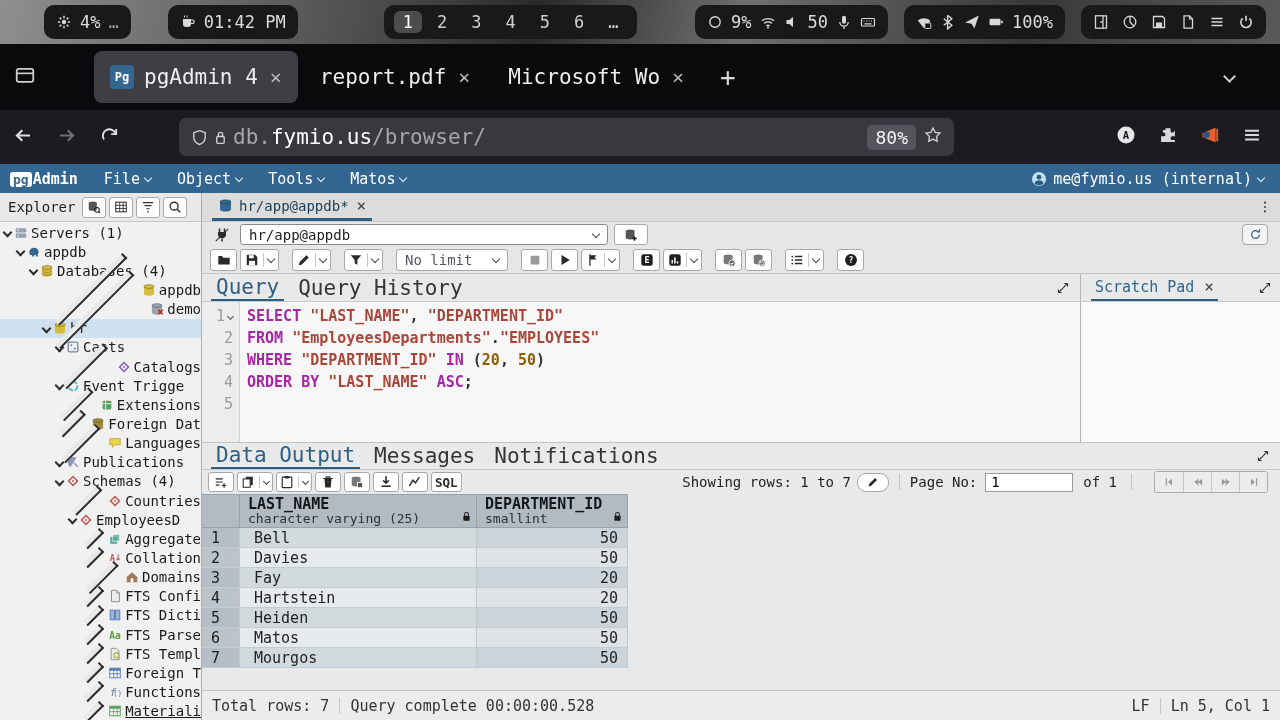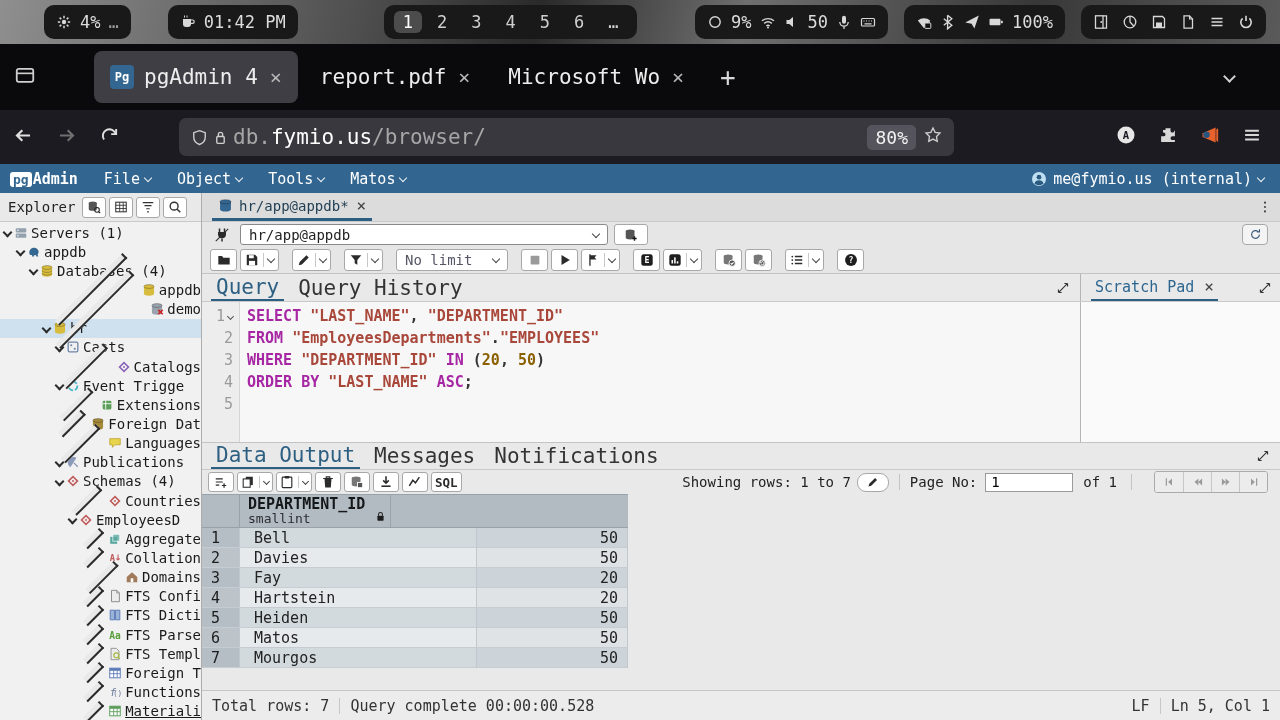--- a/index.html
+++ b/index.html
@@ -1065,20 +1065,30 @@
               </svg>
             </span>
           </span>
         </span>
     </div>
 
     <div class="gridwrap">
       <div class="grid">
         <div class="ghead">
             <div class="gh rnh"></div>
+            <div class="gh c0h">
+              <div class="ghn">LAST_NAME</div>
+              <div class="ght">character varying (25)</div>
+              <span class="ic glock">
+                <svg viewBox="0 0 16 16">
+                  <rect x="3.5" y="6.8" width="9" height="7.2" rx="1" fill="currentColor"></rect>
+                  <path d="M5.2 6.8V5a2.8 2.8 0 015.6 0v1.8" fill="none" stroke="currentColor" stroke-width="1.5"></path>
+                </svg>
+              </span>
+            </div>
             <div class="gh c1h">
               <div class="ghn">DEPARTMENT_ID</div>
               <div class="ght">smallint</div>
               <span class="ic glock">
                 <svg viewBox="0 0 16 16">
                   <rect x="3.5" y="6.8" width="9" height="7.2" rx="1" fill="currentColor"></rect>
                   <path d="M5.2 6.8V5a2.8 2.8 0 015.6 0v1.8" fill="none" stroke="currentColor" stroke-width="1.5"></path>
                 </svg>
               </span>
             </div>

